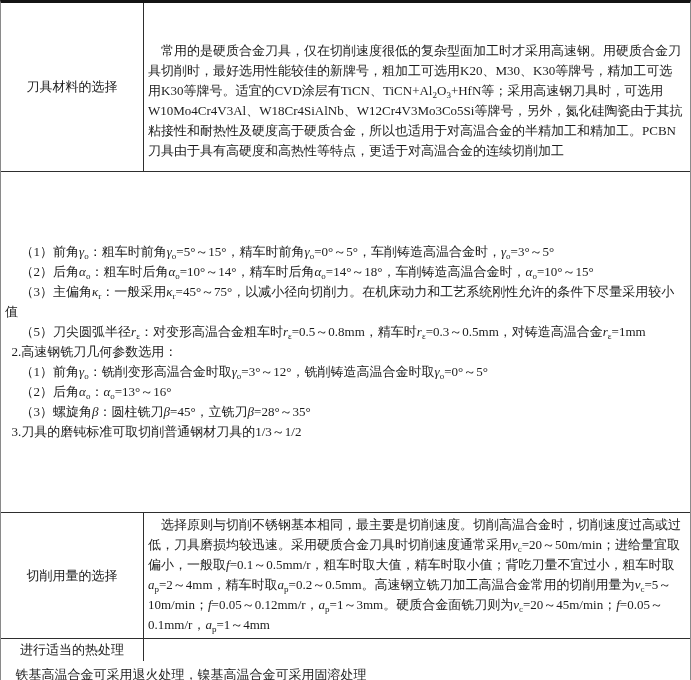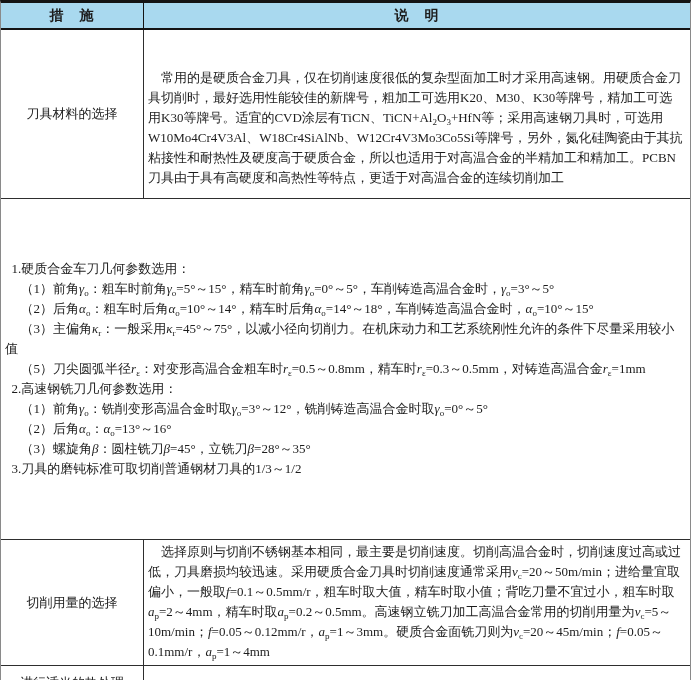--- a/index.html
+++ b/index.html
@@ -40,21 +40,21 @@
   }
   .tr:last-child { border-bottom:none;flex-direction:column; }
   .td { box-sizing:border-box; }
   .td.col-measure {
     display:flex;
     align-items:center;
     justify-content:center;
     text-align:center;
     font-size:13px;
     border-right:1px solid #2e2e2e;
-    padding:8px;
+    padding:2px;
   }
   .td.col-desc {
     display:flex;
     flex-direction:column;
     justify-content:center;
     padding:2px 6px 3px 4px;
     font-size:13px;
     line-height:20px;
   }
   .td.col-desc p { margin:0; }
@@ -66,34 +66,29 @@
     font-size:9px;
     line-height:0;
     vertical-align:-3px;
   }
   i { font-style:italic; }
 </style>
 </head>
 <body>
 
 <div class="doc">
-  <div class="thead">
-    <div class="th col-measure">措　施</div>
-    <div class="th col-desc">说　明</div>
-  </div>
   <div id="rows">
       <div class="tr tr-materials">
         <div class="td col-measure">刀具材料的选择</div>
         <div class="td col-desc">
           <p style="text-indent: 1em;">常用的是硬质合金刀具，仅在切削速度很低的复杂型面加工时才采用高速钢。用硬质合金刀具切削时，最好选用性能较佳的新牌号，粗加工可选用K20、M30、K30等牌号，精加工可选用K30等牌号。适宜的CVD涂层有TiCN、TiCN+Al<sub>2</sub>O<sub>3</sub>+HfN等；采用高速钢刀具时，可选用W10Mo4Cr4V3Al、W18Cr4SiAlNb、W12Cr4V3Mo3Co5Si等牌号，另外，氮化硅陶瓷由于其抗粘接性和耐热性及硬度高于硬质合金，所以也适用于对高温合金的半精加工和精加工。PCBN刀具由于具有高硬度和高热性等特点，更适于对高温合金的连续切削加工</p>
         </div>
       </div>
       <div class="tr tr-geometry">
         <div class="td col-desc">
-          <p style="text-indent: 0.5em;">1.硬质合金车刀几何参数选用：</p>
           <p style="text-indent: 1.2em;">（1）前角<i>γ</i><sub>o</sub>：粗车时前角<i>γ</i><sub>o</sub>=5°～15°，精车时前角<i>γ</i><sub>o</sub>=0°～5°，车削铸造高温合金时，<i>γ</i><sub>o</sub>=3°～5°</p>
           <p style="text-indent: 1.2em;">（2）后角<i>α</i><sub>o</sub>：粗车时后角<i>α</i><sub>o</sub>=10°～14°，精车时后角<i>α</i><sub>o</sub>=14°～18°，车削铸造高温合金时，<i>α</i><sub>o</sub>=10°～15°</p>
           <p style="text-indent: 1.2em;">（3）主偏角<i>κ</i><sub>r</sub>：一般采用<i>κ</i><sub>r</sub>=45°～75°，以减小径向切削力。在机床动力和工艺系统刚性允许的条件下尽量采用较小值</p>
           <p style="text-indent: 1.2em;">（5）刀尖圆弧半径<i>r</i><sub>ε</sub>：对变形高温合金粗车时<i>r</i><sub>ε</sub>=0.5～0.8mm，精车时<i>r</i><sub>ε</sub>=0.3～0.5mm，对铸造高温合金<i>r</i><sub>ε</sub>=1mm</p>
           <p style="text-indent: 0.5em;">2.高速钢铣刀几何参数选用：</p>
           <p style="text-indent: 1.2em;">（1）前角<i>γ</i><sub>o</sub>：铣削变形高温合金时取<i>γ</i><sub>o</sub>=3°～12°，铣削铸造高温合金时取<i>γ</i><sub>o</sub>=0°～5°</p>
           <p style="text-indent: 1.2em;">（2）后角<i>α</i><sub>o</sub>：<i>α</i><sub>o</sub>=13°～16°</p>
           <p style="text-indent: 1.2em;">（3）螺旋角<i>β</i>：圆柱铣刀<i>β</i>=45°，立铣刀<i>β</i>=28°～35°</p>
           <p style="text-indent: 0.5em;">3.刀具的磨钝标准可取切削普通钢材刀具的1/3～1/2</p>
         </div>

